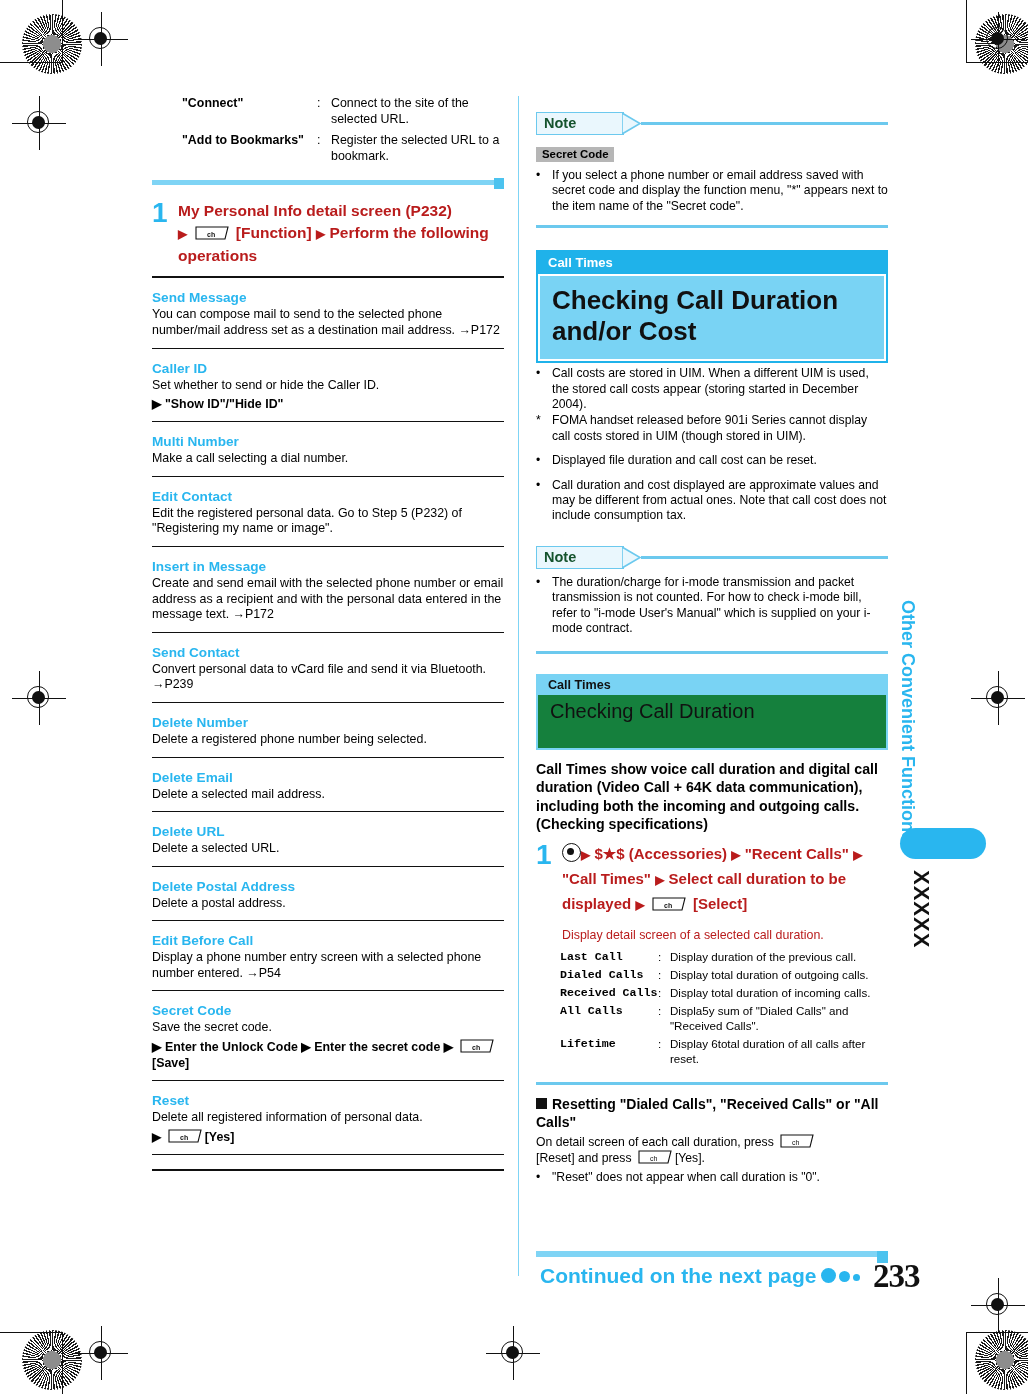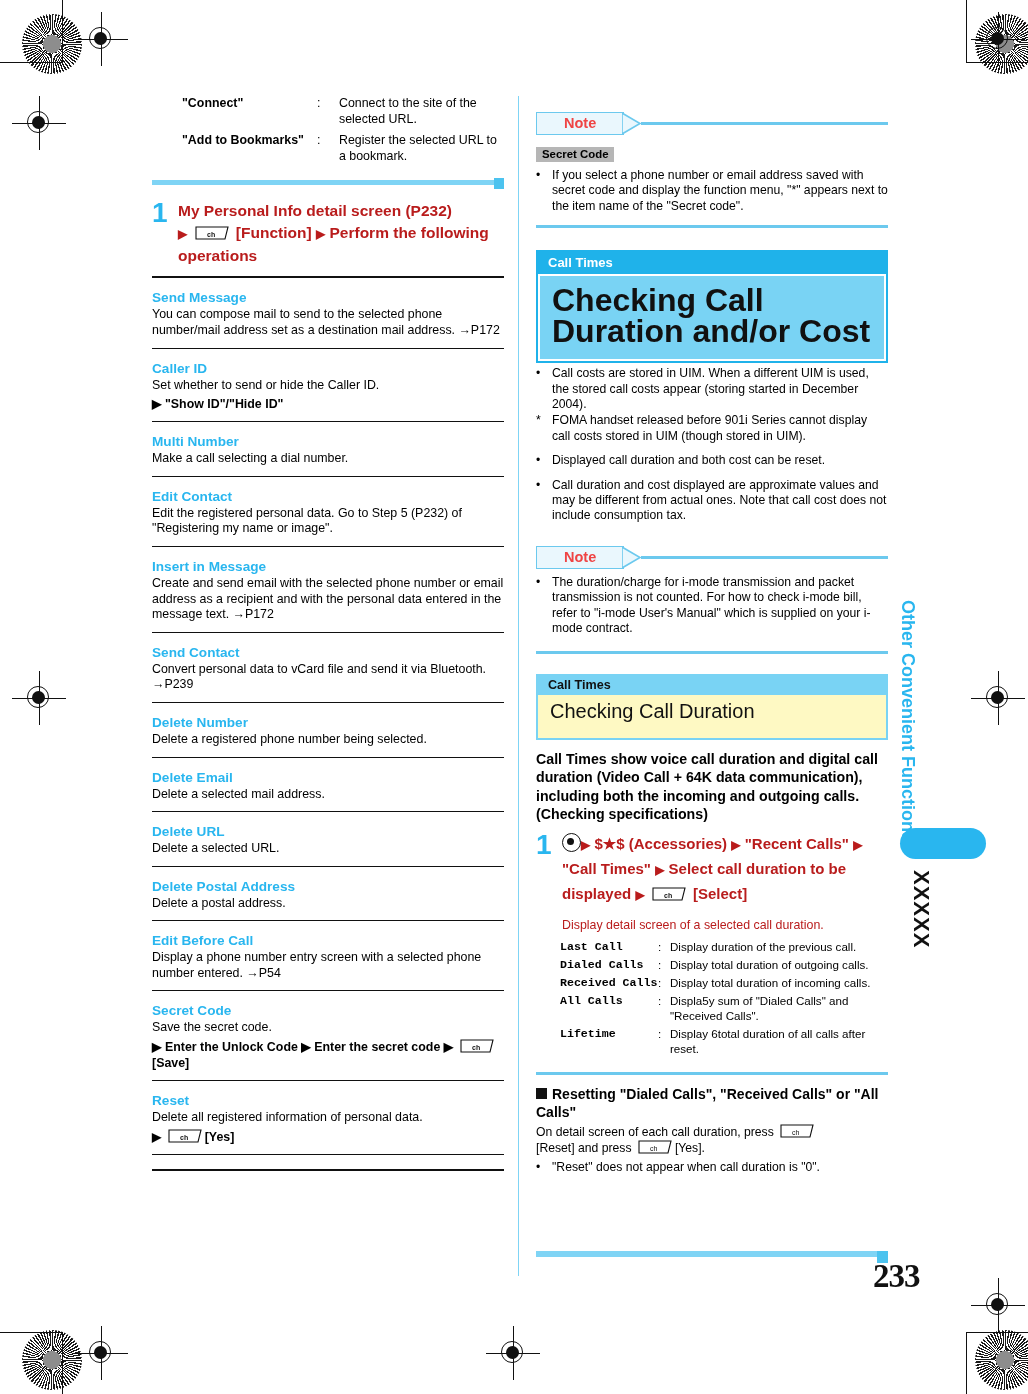--- a/index.html
+++ b/index.html
@@ -30,21 +30,21 @@
   .col-left{position:absolute;left:152px;top:96px;width:352px;}
   .col-right{position:absolute;left:536px;top:108px;width:352px;}
 
   .col-divider{position:absolute;left:518px;top:96px;width:1px;height:1180px;background:#7fd4f5;}
 
   
   .deflist{margin-left:30px;}
   .defrow{display:flex;font-size:12.4px;line-height:15.6px;margin-bottom:6px;}
   .defrow .dt{font-weight:bold;width:135px;flex:none;}
   .defrow .colon{width:14px;flex:none;}
-  .defrow .dd{flex:1;margin-left:8px;}
+  .defrow .dd{flex:1;}
 
   
   .blue-rule{position:relative;height:8px;margin:14px 0 0 0;}
   .blue-rule .bar{position:absolute;left:0;right:10px;top:2px;height:5px;background:#7fd4f5;}
   .blue-rule .cap{position:absolute;right:0;top:0;width:10px;height:11px;background:#4cc3ef;}
 
   
   .sec-banner{
     background:#c7ecfa;border-radius:18px;
     padding:8px 16px 10px 16px;
@@ -90,21 +90,21 @@
   .note-wrap{position:relative;margin-top:4px;}
   .note-tag{position:relative;display:block;height:24px;}
   .note-tag .tagbox{
     position:absolute;left:0;top:0;width:88px;height:23px;
     background:#eaf7fd;border:1.6px solid #6cc9ee;box-sizing:border-box;
   }
   .note-tag .tagtip{
     position:absolute;left:86px;top:0;width:22px;height:23px;
   }
   .note-tag .tagtxt{
-    position:absolute;left:28px;top:3px;font-size:14.5px;font-weight:bold;color:#ef4444;
+    position:absolute;left:8px;top:3px;font-size:14.5px;font-weight:bold;color:#14532d;
   }
   .note-tag .tagline{position:absolute;left:105px;right:0;top:10px;height:3px;background:#6cc9ee;}
   .note-body{margin-top:8px;}
   .greytag{
     display:inline-block;background:#b6b6b6;color:#000;font-weight:bold;
     font-size:11.4px;padding:1px 6px 2px 6px;margin-bottom:4px;
   }
   .bullet-row{display:flex;font-size:12.2px;line-height:15.4px;margin-top:2px;}
   .bullet-row .bmark{width:16px;flex:none;text-align:left;}
   .bullet-row .btxt{flex:1;}
@@ -114,31 +114,31 @@
   .chapbox{border:2px solid #1fb2ea;margin-top:22px;}
   .chapbox .chaptag{
     background:#1fb2ea;color:#fff;font-weight:bold;font-size:13px;
     padding:3px 10px 4px 10px;
   }
   .chapbox .chapinner{
     background:#79d3f4;border:2px solid #ffffff;
     padding:9px 12px 12px 12px;
   }
   .chapbox .chapinner h1{
-    margin:0;font-size:32px;line-height:31px;font-weight:bold;color:#111;
+    margin:0;font-size:26px;line-height:31px;font-weight:bold;color:#111;
   }
 
   
   .chapbox2{border:2px solid #79d3f4;margin-top:20px;}
   .chapbox2 .chaptag{
     background:#79d3f4;color:#111;font-weight:bold;font-size:12.6px;
     padding:2px 10px 3px 10px;
   }
   .chapbox2 .chapinner{
-    background:#fef9c3;padding:3px 12px 14px 12px;
+    background:#15803d;padding:3px 12px 24px 12px;
   }
   .chapbox2 .chapinner h2{
     margin:0;font-size:20px;line-height:26px;font-weight:normal;color:#111;
   }
 
   .lead{font-weight:bold;font-size:14.6px;line-height:19px;margin:10px 0 6px 0;}
 
   
   .minitable{margin-top:6px;margin-left:24px;}
   .minirow{display:flex;font-size:11.6px;line-height:15px;margin-bottom:3px;}
@@ -436,21 +436,21 @@
       <div class="bullet-row" style="margin-top:3px;">
         <div class="bmark">•</div>
         <div class="btxt">Call costs are stored in UIM. When a different UIM is used, the stored call costs appear (storing started in December 2004).</div>
       </div>
       <div class="bullet-row" style="margin-top:1px;">
         <div class="bmark">*</div>
         <div class="btxt">FOMA handset released before 901i Series cannot display call costs stored in UIM (though stored in UIM).</div>
       </div>
       <div class="bullet-row" style="margin-top:9px;">
         <div class="bmark">•</div>
-        <div class="btxt">Displayed call duration and both cost can be reset.</div>
+        <div class="btxt">Displayed file duration and call cost can be reset.</div>
       </div>
       <div class="bullet-row" style="margin-top:9px;">
         <div class="bmark">•</div>
         <div class="btxt">Call duration and cost displayed are approximate values and may be different from actual ones. Note that call cost does not include consumption tax.</div>
       </div>
     </div>
 
     <div class="note-wrap" style="margin-top:22px;">
       <div class="note-tag">
         <div class="tagbox"></div>
@@ -558,19 +558,22 @@
         <div class="bmark">•</div>
         <div class="btxt">"Reset" does not appear when call duration is "0".</div>
       </div>
     </div>
   </div>
 
   <div class="footer-rule">
     <div class="bar"></div>
       <div class="cap"></div>
   </div>
+  <div class="continued">
+    <span>Continued on the next page</span><span class="contdots"><span class="d1"></span><span class="d2"></span><span class="d3"></span></span>
+  </div>
   <div class="pageno">233</div>
 
   <div class="vtab">Other Convenient Functions</div>
   <div class="vtab-pill"></div>
   <div class="vxxx">XXXXX</div>
 
 </div>
 
 </body></html>

